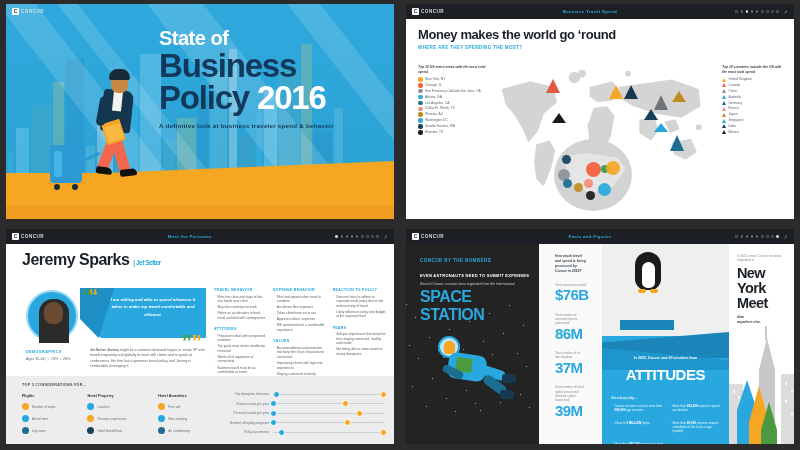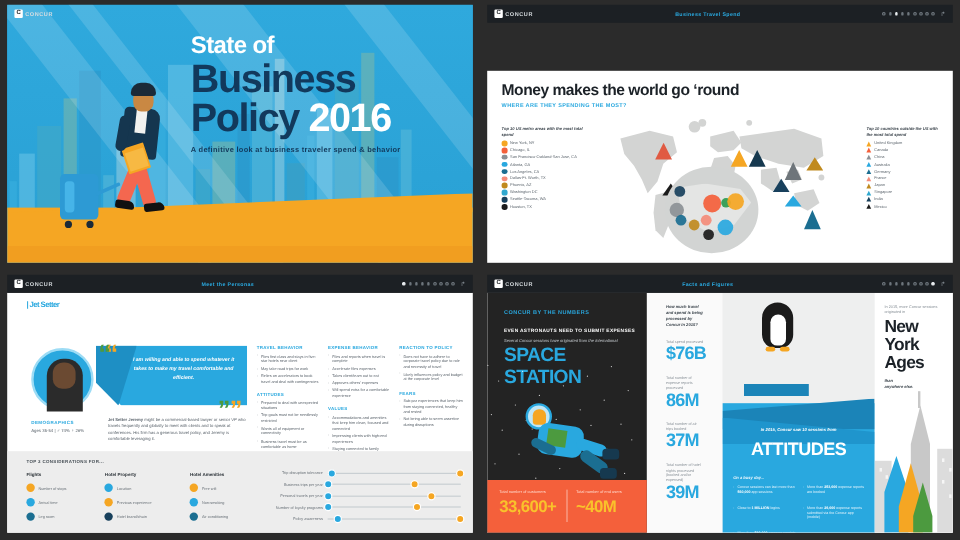--- a/index.html
+++ b/index.html
@@ -86,21 +86,21 @@
             background:#2d9ad4; border-radius:4px; }
   .bag-hl { position:absolute; left:-30px; bottom:12px; width:8px; height:26px;
             background:#46b4e8; border-radius:3px; }
   .bag-h  { position:absolute; left:-5px; bottom:30px; width:22px; height:3px;
             background:#2d9ad4; transform:rotate(-24deg); border-radius:2px; }
   .bag-w  { position:absolute; width:6px; height:6px; border-radius:50%;
             background:#1b2a38; bottom:-1px; }
 
   
   .s2-body { position:absolute; left:6px; right:6px; top:19px; bottom:6px;
-             background:#fff; overflow:hidden;margin-top:40px; }
+             background:#fff; overflow:hidden; }
   .s2-h1 { color:#1b2127; font-size:13px; font-weight:bold; margin:8px 0 0 12px;
            letter-spacing:-.4px; }
   .s2-h2 { color:#29a8df; font-size:4.6px; font-weight:bold; margin:3px 0 0 12px;
            letter-spacing:.3px; }
   .leg { position:absolute; font-size:3.3px; line-height:1.42; color:#5b646c; }
   .leg-h { font-style:italic; font-weight:bold; color:#3b444c; font-size:3.4px;
            margin-bottom:3px; line-height:1.35; }
   .leg-row { display:flex; align-items:center; gap:2.5px; margin-bottom:1.2px; }
   .sw { width:4.5px; height:4.5px; border-radius:50%; flex:0 0 auto; }
   .tri { width:0; height:0; border-left:2.6px solid transparent;
@@ -486,20 +486,21 @@
           <span class="dot"></span>
           <span class="dot"></span>
           <span class="dot"></span>
           <span class="dot"></span>
         </div>
       <span class="chrome-arrow">↱</span>
     </div>
 
     <div class="s3-body">
       <div class="p-name">
+        <span>Jeremy Sparks</span>
         <span class="p-tag">| Jet Setter</span>
       </div>
 
       <div class="avatar">
         <div class="av-face"></div>
         <div class="av-sk"></div>
       </div>
       <div class="demo-h">DEMOGRAPHICS</div>
       <div class="demo-r">Ages 35-54 | ♂ 74% ♀ 26%</div>
 
@@ -744,31 +745,20 @@
           <div style="position:absolute;left:60px;top:36px;width:26px;height:10px;background:#29a8df;
                       border-radius:5px;transform:rotate(18deg);"></div>
           <div style="position:absolute;left:62px;top:48px;width:26px;height:10px;background:#1b6e91;
                       border-radius:5px;transform:rotate(36deg);"></div>
           <div style="position:absolute;left:82px;top:42px;width:14px;height:9px;background:#16394f;
                       border-radius:3px;"></div>
           <div style="position:absolute;left:80px;top:58px;width:14px;height:9px;background:#16394f;
                       border-radius:3px;"></div>
         </div>
 
-        <div class="orange-band">
-          <div class="ob-cell" style="left:10px;">
-            <div class="ob-l">Total number of customers</div>
-            <div class="ob-n">33,600+</div>
-          </div>
-          <div class="ob-div"></div>
-          <div class="ob-cell" style="left:74px;">
-            <div class="ob-l">Total number of end users</div>
-            <div class="ob-n">~40M</div>
-          </div>
-        </div>
       </div>
 
       <div class="p-stats">
         <div class="st-q">How much travel and spend is being processed by Concur in 2015?</div>
         <div id="stat-list">
             <div class="st-l">Total spend processed</div>
             <div class="st-n">$76B</div>
             <div class="st-l">Total number of expense reports processed</div>
             <div class="st-n">86M</div>
             <div class="st-l">Total number of air trips booked</div>
@@ -816,21 +806,21 @@
             <rect x="56" y="58" width="2" height="3"></rect>
               <rect x="62" y="66" width="2" height="3"></rect>
             <rect x="56" y="76" width="2" height="3"></rect>
               <rect x="62" y="88" width="2" height="3"></rect>
           </g>
         </svg>
         <div class="ny-l">In 2015, more Concur sessions originated in</div>
         <div class="ny-big">
           <div>New</div>
           <div>York</div>
-          <div>Ages</div>
+          <div>Meet</div>
         </div>
         <div class="ny-sub">
           <div>than</div>
           <div>anywhere else.</div>
         </div>
       </div>
     </div>
   </div>
 </div>
 

